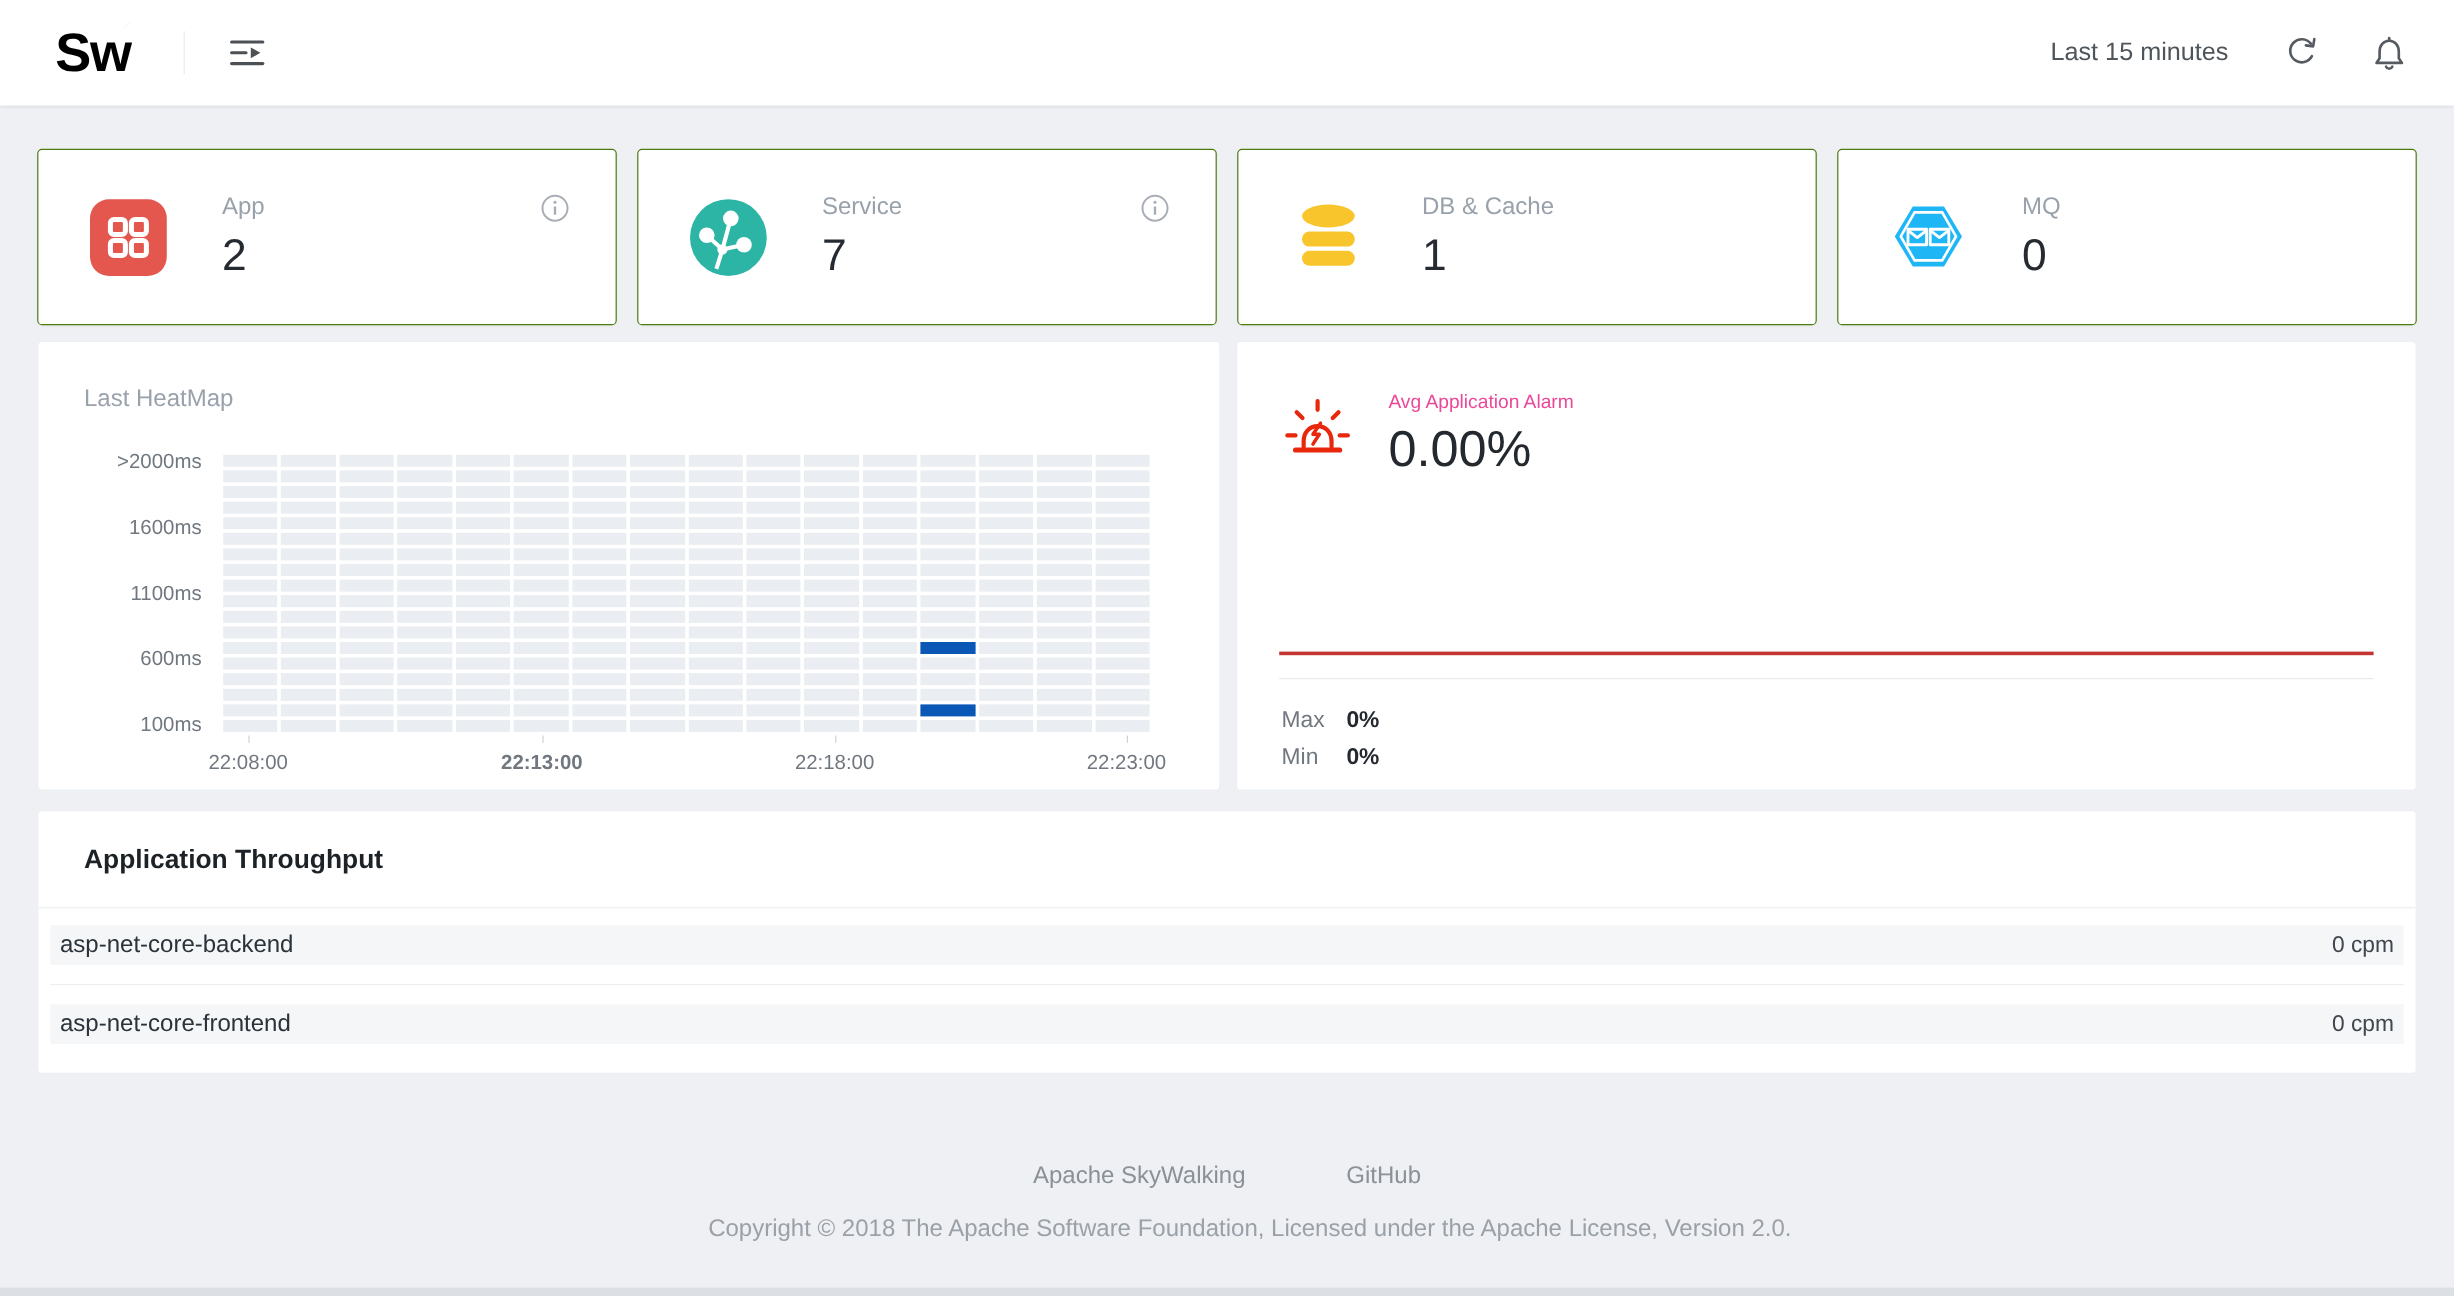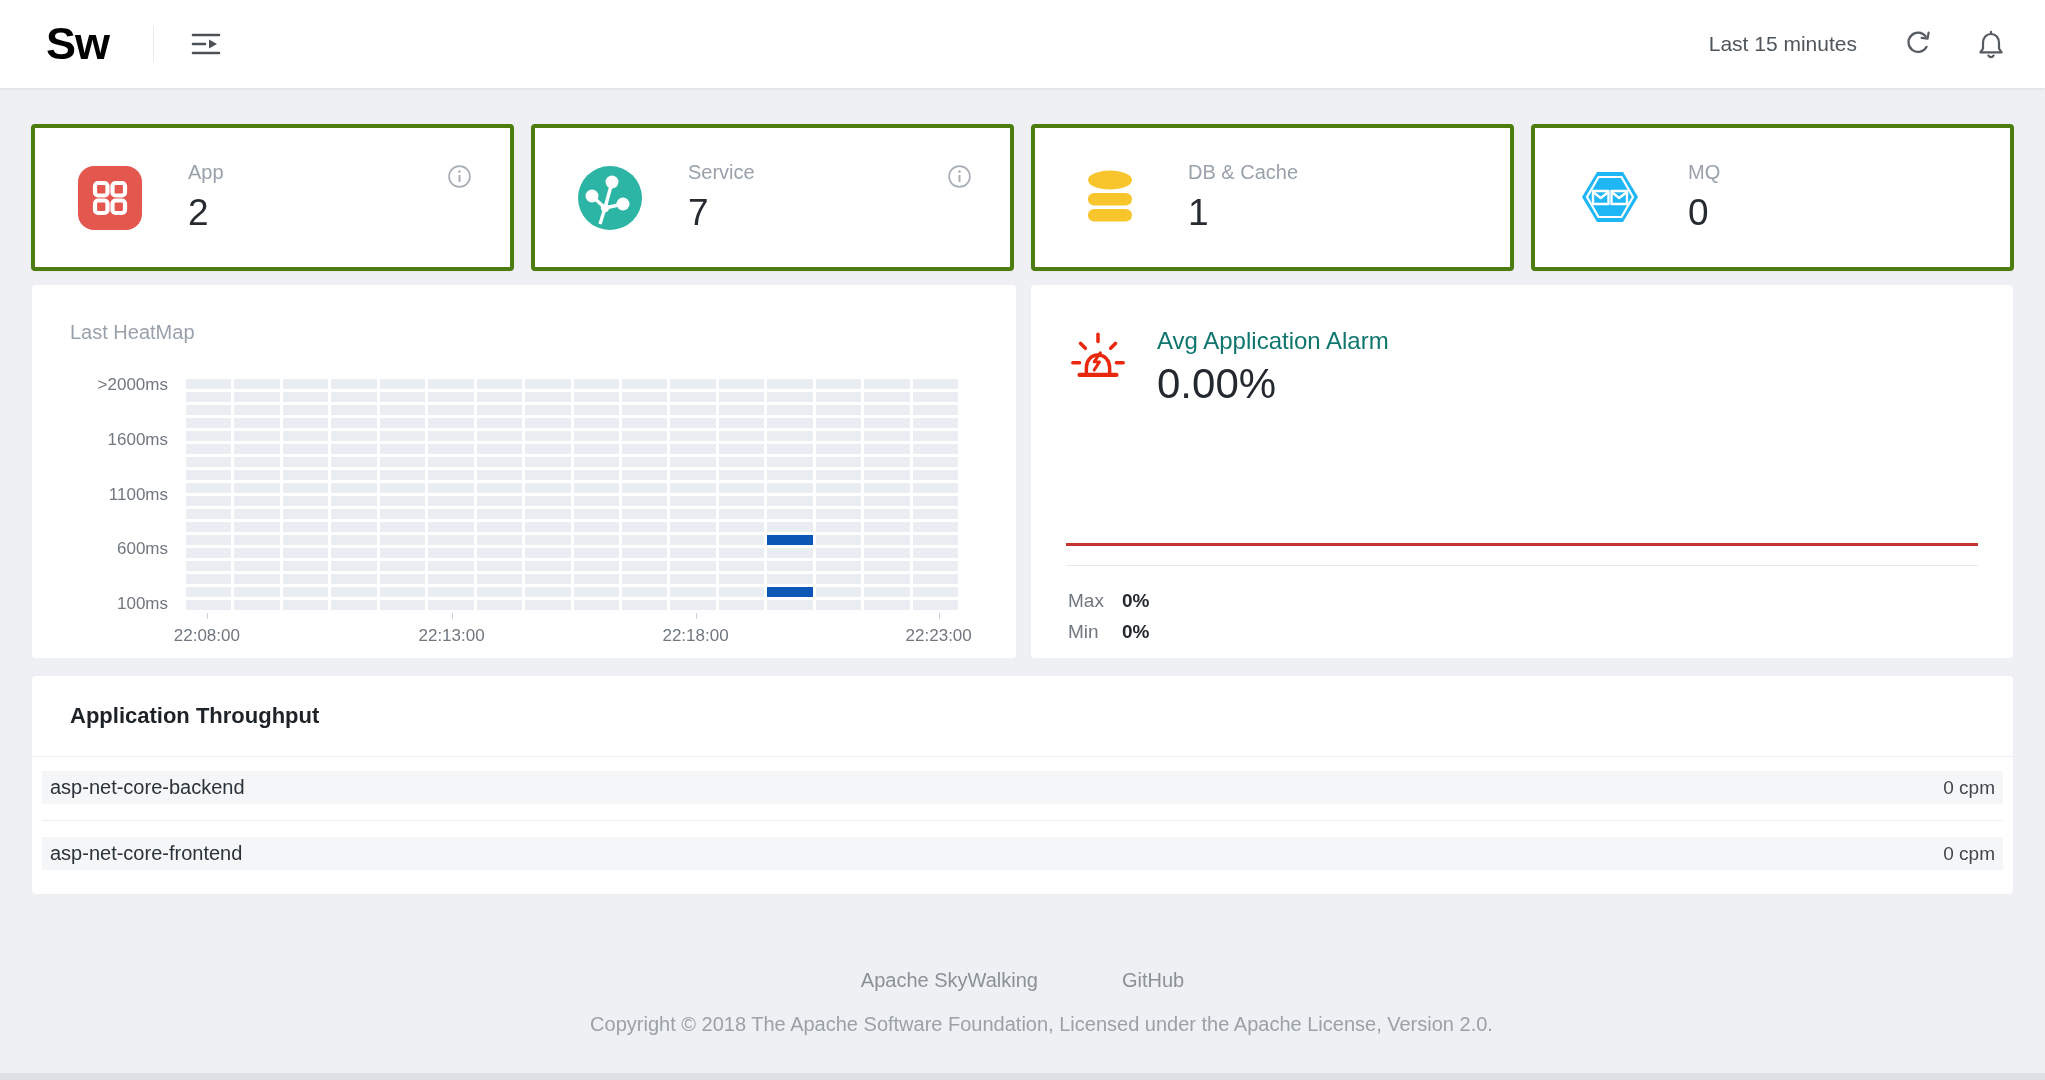--- a/index.html
+++ b/index.html
@@ -22,21 +22,21 @@
   .logo .swoosh { position:absolute; right:-30px; top:-12px; z-index:0; }
   .logo .logo-text { position:relative; z-index:1; }
   .hdr-div { width:1px; height:36px; background:#e8eaee; margin:0 36px 0 44px; }
   .icon-btn { cursor:pointer; display:flex; align-items:center; }
   .hdr-right { margin-left:auto; display:flex; align-items:center; gap:46px; }
   .time-range { font-size:21px; color:#4e555b; cursor:pointer; }
 
   
   .stats { display:flex; gap:17px; margin:36px 31px 0; }
   .stat-card {
-    flex:1; height:147px; background:#fff; border:4px solid #4d7c0f; border-radius:4px;
+    flex:1; height:147px; background:#fff; border:1px solid #4d7c0f; border-radius:4px;
     display:flex; align-items:center; padding-left:43px; position:relative;
     box-shadow:0 1px 2px rgba(0,0,0,.03);
   }
   .stat-icon { width:64px; height:64px; flex:none; display:flex; align-items:center; justify-content:center; }
   .icon-app-bg { background:#e4574e; border-radius:16px; }
   .icon-svc-bg { background:#2cb5a5; border-radius:50%; }
   .stat-text { margin-left:46px; }
   .stat-label { font-size:20px; color:#99a1ab; }
   .stat-value { font-size:37px; color:#262b31; margin-top:8px; font-weight:500; }
   .info-ic { position:absolute; right:38px; top:36px; cursor:pointer; }
@@ -54,21 +54,21 @@
   .hm-grid div.active { background:var(--active,#0b57b6); }
   .hm-ylab { position:absolute; right:calc(100% + 18px); top:-4px; bottom:-4px;
     display:flex; flex-direction:column; justify-content:space-between; align-items:flex-end;
     font-size:17px; color:#70777f; white-space:nowrap; }
   .hm-tick { position:absolute; top:calc(100% + 3px); width:1px; height:6px; background:#ccd1d7; }
   .hm-xl { position:absolute; top:calc(100% + 16px); transform:translateX(-50%);
     font-size:17px; color:#70777f; white-space:nowrap; }
 
   .alarm-head { display:flex; align-items:flex-start; padding:42px 0 0 36px; }
   .alarm-text { margin-left:28px; }
-  .alarm-title { font-size:24px; color:#0f766e; }
+  .alarm-title { font-size:16px; color:#ec4899; }
   .alarm-value { font-size:42px; color:#24292f; margin-top:5px; font-weight:500; }
   .alarm-line { position:absolute; left:35px; right:35px; top:258px; border-top:3px solid var(--line,#c23531); }
   .alarm-base { position:absolute; left:35px; right:35px; top:280px; border-top:1px solid #e6e9ec; }
   .alarm-stats { position:absolute; left:37px; top:296px; font-size:19px; }
   .alarm-row { display:flex; height:31px; align-items:flex-end; }
   .alarm-lab { color:#70777f; width:54px; }
   .alarm-val { color:#24292f; font-weight:700; }
 
   
   .row3 { display:flex; gap:13px; margin:16px 31px 0; height:220px; }
@@ -520,21 +520,21 @@
           <div></div>
           <div></div>
           <div></div>
           <div></div>
           <div></div>
         </div>
       <div id="hm-xaxis">
           <span class="hm-tick" style="left: 2.7%;"></span>
           <span class="hm-xl" style="left: 2.7%;">22:08:00</span>
           <span class="hm-tick" style="left: 34.4%;"></span>
-          <span class="hm-xl" style="left: 34.4%;">22:13:00</span>
+          <span class="hm-xl" style="left: 34.4%; font-weight: bold;">22:13:00</span>
           <span class="hm-tick" style="left: 66%;"></span>
           <span class="hm-xl" style="left: 66%;">22:18:00</span>
           <span class="hm-tick" style="left: 97.5%;"></span>
           <span class="hm-xl" style="left: 97.5%;">22:23:00</span>
         </div>
     </div>
   </div>
 
   <div class="panel alarm-panel">
     <div class="alarm-head">

